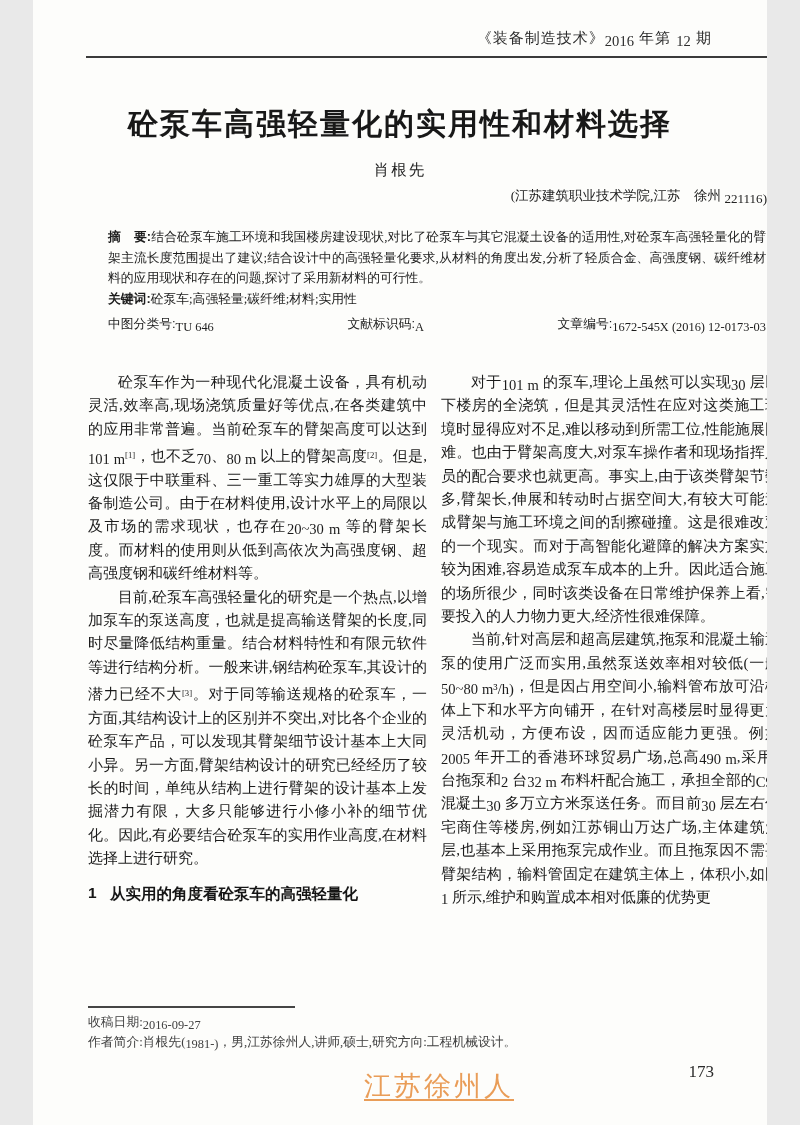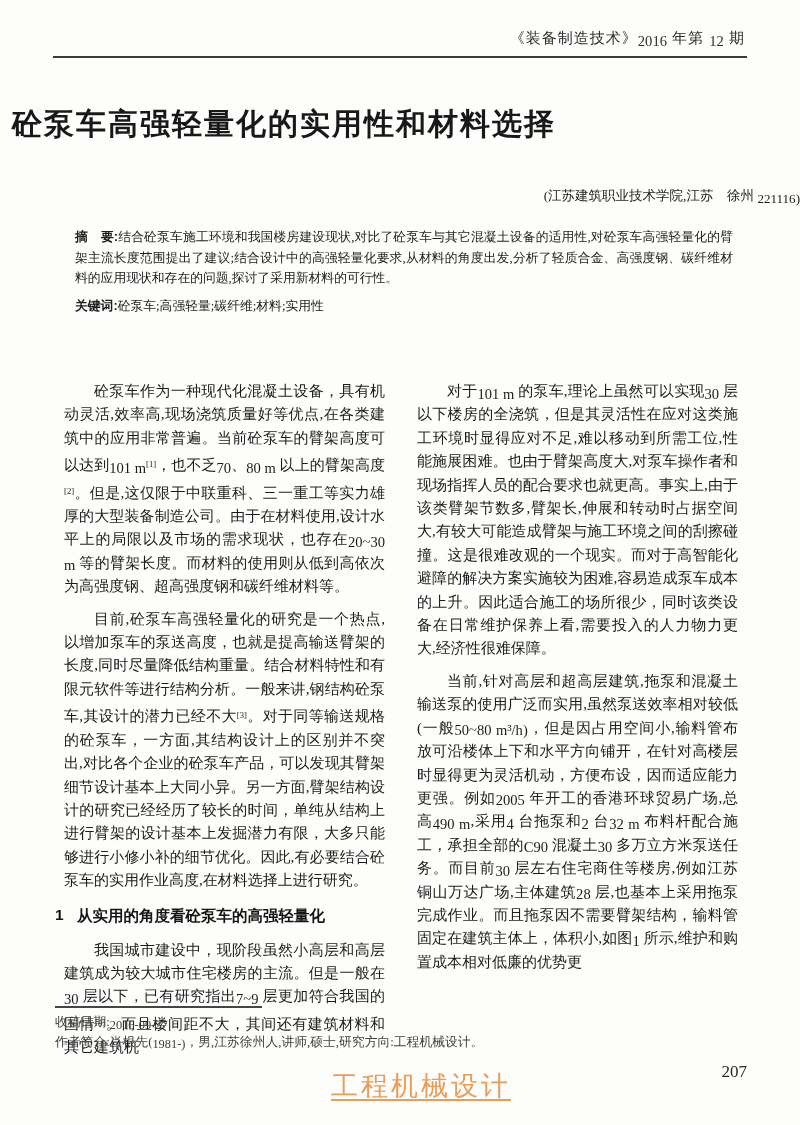--- a/index.html
+++ b/index.html
@@ -1,19 +1,19 @@
 <!DOCTYPE html>
 <html><head>
 <meta charset="utf-8">
 <style>
   html,body{margin:0;padding:0;}
   body{background:#e9e9e9;}
   #page{
     position:relative;
-    width:800px;height:1125px;
+    width:734px;height:1125px;
     margin:0 auto;
     background:#fdfdfb;
     color:#1e1e1e;
     font-family:"Liberation Serif","DejaVu Serif",serif;
     overflow:hidden;
   }
   
   .lat{
     font-family:"Liberation Serif","DejaVu Serif",serif;
     position:relative;top:2.5px;
@@ -30,55 +30,55 @@
     position:absolute;top:29px;right:55px;
     font-family:"Liberation Sans","DejaVu Sans",sans-serif;
     font-size:15px;color:#2c2c2c;letter-spacing:1px;
   }
   .header-rule{
     position:absolute;top:56px;left:53px;width:694px;height:2px;
     background:#3b3b3b;
   }
   .article-title{
     position:absolute;top:84px;left:0;width:100%;
+    text-align:center;
     font-family:"Liberation Sans","DejaVu Sans",sans-serif;
     font-size:30px;font-weight:bold;color:#181818;
     letter-spacing:2px;
-    margin-left:12px;
   }
   .author{
     position:absolute;top:160px;left:0;width:100%;
     text-align:center;font-size:15.5px;color:#222;letter-spacing:2px;
   }
   .affiliation{
     position:absolute;top:187px;left:0;width:100%;
     text-align:right;font-size:13.5px;color:#222;
   }
   .abstract-block{
     position:absolute;top:227px;left:75px;width:658px;
     font-size:12.8px;line-height:20.5px;text-align:justify;color:#1c1c1c;
   }
   .abstract-block .label{
     font-family:Liberation Sans, sans-serif;
     font-weight:bold;
   }
-  .keywords-line{margin-top:7px;}
+  .keywords-line{margin-top:0;}
   .meta-row{
     position:absolute;top:316px;left:75px;width:658px;
     display:flex;justify-content:space-between;
     font-family:"Liberation Sans","DejaVu Sans",sans-serif;
     font-size:12.8px;color:#1c1c1c;
   }
   .columns{
     position:absolute;top:371px;left:55px;width:692px;
     display:flex;gap:14px;
   }
   .col{flex:1;min-width:0;}
   .col p{
-    margin:9px;
+    margin:0;
     font-size:15px;line-height:23.4px;
     text-align:justify;text-justify:inter-ideograph;
     text-indent:2em;color:#1b1b1b;
   }
   .col p.no-indent{text-indent:0;}
   .section-heading{
     margin:13px 0 12px 0;
     font-family:"Liberation Sans","DejaVu Sans",sans-serif;
     font-size:15.5px;font-weight:bold;color:#151515;
     display:flex;
@@ -118,48 +118,53 @@
 </head>
 <body>
 
 <div id="page">
 
   <div class="journal-header">《装备制造技术》<span class="lat">2016</span> 年第 <span class="lat">12</span> 期</div>
   <div class="header-rule"></div>
 
   <h1 class="article-title">砼泵车高强轻量化的实用性和材料选择</h1>
 
+  <div class="author">肖根先</div>
   <div class="affiliation">(江苏建筑职业技术学院,江苏　徐州 <span class="lat">221116)</span></div>
 
   <div class="abstract-block">
     <div><span class="label">摘　要:</span><span>结合砼泵车施工环境和我国楼房建设现状,对比了砼泵车与其它混凝土设备的适用性,对砼泵车高强轻量化的臂架主流长度范围提出了建议;结合设计中的高强轻量化要求,从材料的角度出发,分析了轻质合金、高强度钢、碳纤维材料的应用现状和存在的问题,探讨了采用新材料的可行性。</span></div>
     <div class="keywords-line"><span class="label">关键词:</span><span>砼泵车;高强轻量;碳纤维;材料;实用性</span></div>
   </div>
 
+  <div class="meta-row">
+    <span>中图分类号:<span class="lat">TU 646</span></span>
+    <span>文献标识码:<span class="lat">A</span></span>
+    <span>文章编号:<span class="lat">1672-545X (2016) 12-0173-03</span></span>
+  </div>
 
   <div class="columns">
     <div class="col">
       <p>砼泵车作为一种现代化混凝土设备，具有机动灵活,效率高,现场浇筑质量好等优点,在各类建筑中的应用非常普遍。当前砼泵车的臂架高度可以达到<span class="lat">101 m</span><sup class="ref">[1]</sup>，也不乏<span class="lat">70</span>、<span class="lat">80 m</span> 以上的臂架高度<sup class="ref">[2]</sup>。但是,这仅限于中联重科、三一重工等实力雄厚的大型装备制造公司。由于在材料使用,设计水平上的局限以及市场的需求现状，也存在<span class="lat">20~30 m</span> 等的臂架长度。而材料的使用则从低到高依次为高强度钢、超高强度钢和碳纤维材料等。</p>
       <p>目前,砼泵车高强轻量化的研究是一个热点,以增加泵车的泵送高度，也就是提高输送臂架的长度,同时尽量降低结构重量。结合材料特性和有限元软件等进行结构分析。一般来讲,钢结构砼泵车,其设计的潜力已经不大<sup class="ref">[3]</sup>。对于同等输送规格的砼泵车，一方面,其结构设计上的区别并不突出,对比各个企业的砼泵车产品，可以发现其臂架细节设计基本上大同小异。另一方面,臂架结构设计的研究已经经历了较长的时间，单纯从结构上进行臂架的设计基本上发掘潜力有限，大多只能够进行小修小补的细节优化。因此,有必要结合砼泵车的实用作业高度,在材料选择上进行研究。</p>
       <div class="section-heading">
         <span class="h-num">1</span>
         <span>从实用的角度看砼泵车的高强轻量化</span>
       </div>
-      <p>我国城市建设中，现阶段虽然小高层和高层建筑成为较大城市住宅楼房的主流。但是一般在<span class="lat">30</span> 层以下，已有研究指出<span class="lat">7~9</span> 层更加符合我国的国情<sup class="ref">[4]</sup>。而且楼间距不大，其间还有建筑材料和其它建筑机</p>
     </div>
     <div class="col">
       <p>对于<span class="lat">101 m</span> 的泵车,理论上虽然可以实现<span class="lat">30</span> 层以下楼房的全浇筑，但是其灵活性在应对这类施工环境时显得应对不足,难以移动到所需工位,性能施展困难。也由于臂架高度大,对泵车操作者和现场指挥人员的配合要求也就更高。事实上,由于该类臂架节数多,臂架长,伸展和转动时占据空间大,有较大可能造成臂架与施工环境之间的刮擦碰撞。这是很难改观的一个现实。而对于高智能化避障的解决方案实施较为困难,容易造成泵车成本的上升。因此适合施工的场所很少，同时该类设备在日常维护保养上看,需要投入的人力物力更大,经济性很难保障。</p>
       <p>当前,针对高层和超高层建筑,拖泵和混凝土输送泵的使用广泛而实用,虽然泵送效率相对较低(一般<span class="lat">50~80 m³/h)</span>，但是因占用空间小,输料管布放可沿楼体上下和水平方向铺开，在针对高楼层时显得更为灵活机动，方便布设，因而适应能力更强。例如<span class="lat">2005</span> 年开工的香港环球贸易广场,总高<span class="lat">490 m</span>,采用<span class="lat">4</span> 台拖泵和<span class="lat">2</span> 台<span class="lat">32 m</span> 布料杆配合施工，承担全部的<span class="lat">C90</span> 混凝土<span class="lat">30</span> 多万立方米泵送任务。而目前<span class="lat">30</span> 层左右住宅商住等楼房,例如江苏铜山万达广场,主体建筑<span class="lat">28</span> 层,也基本上采用拖泵完成作业。而且拖泵因不需要臂架结构，输料管固定在建筑主体上，体积小,如图<span class="lat">1</span> 所示,维护和购置成本相对低廉的优势更</p>
     </div>
   </div>
 
   <div class="footnote-rule"></div>
   <div class="footnote">
     <div>收稿日期:<span class="lat">2016-09-27</span></div>
     <div>作者简介:肖根先(<span class="lat">1981-)</span>，男,江苏徐州人,讲师,硕士,研究方向:工程机械设计。</div>
   </div>
 
-  <div class="watermark">工程机械设计</div>
+  <div class="watermark">江苏徐州人</div>
 
 
-  <div class="page-number">207</div>
+  <div class="page-number">173</div>
 
 </div>
 
 </body></html>

